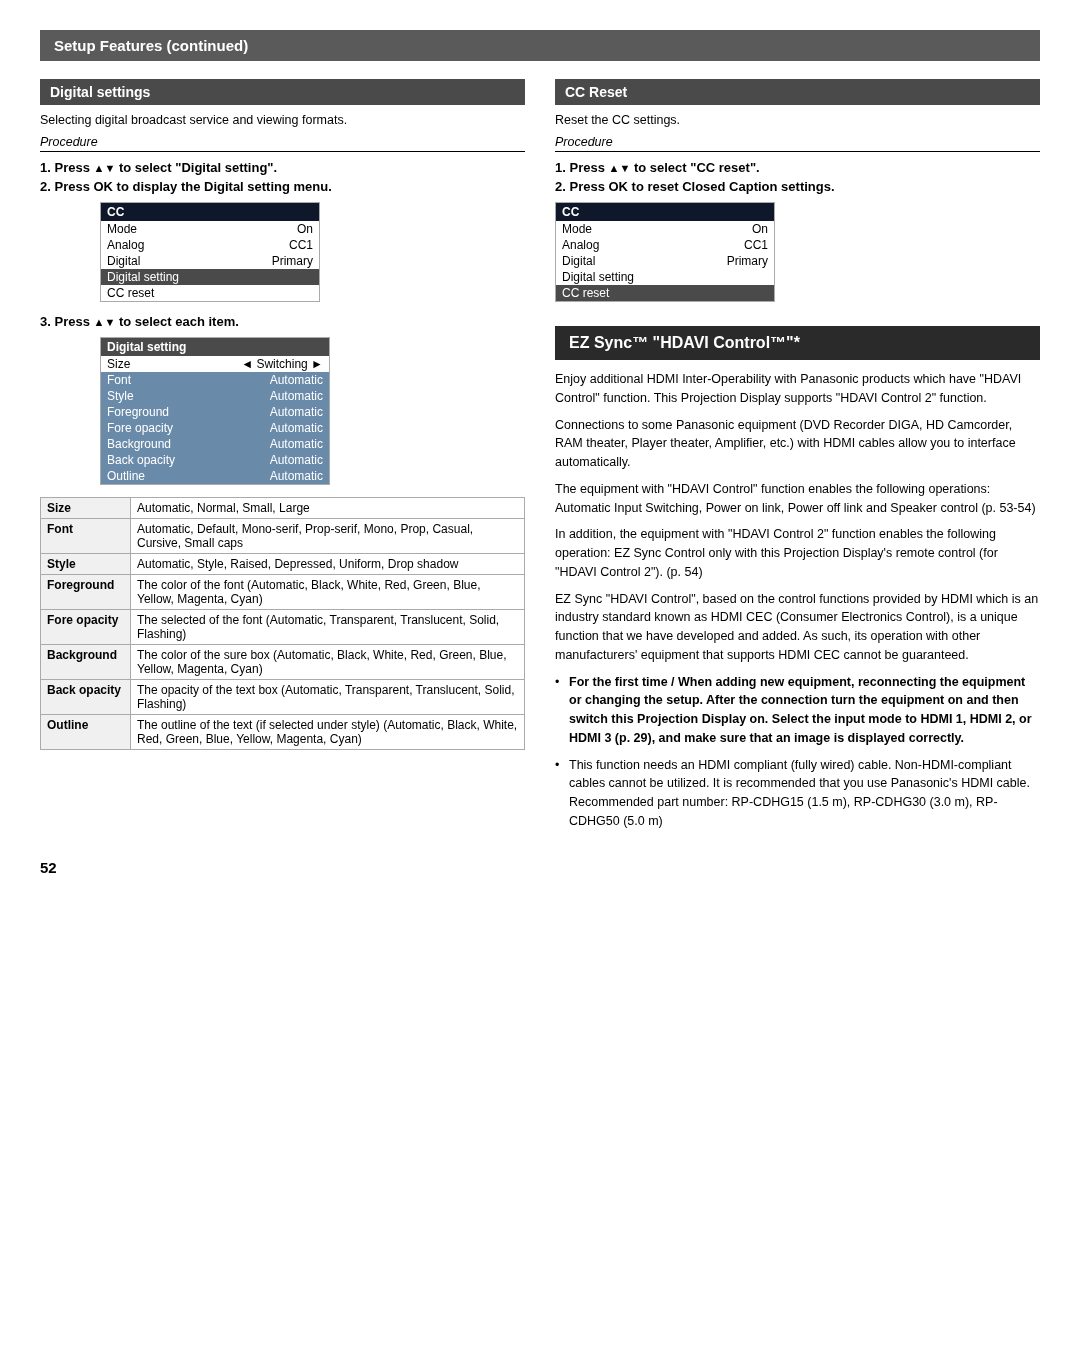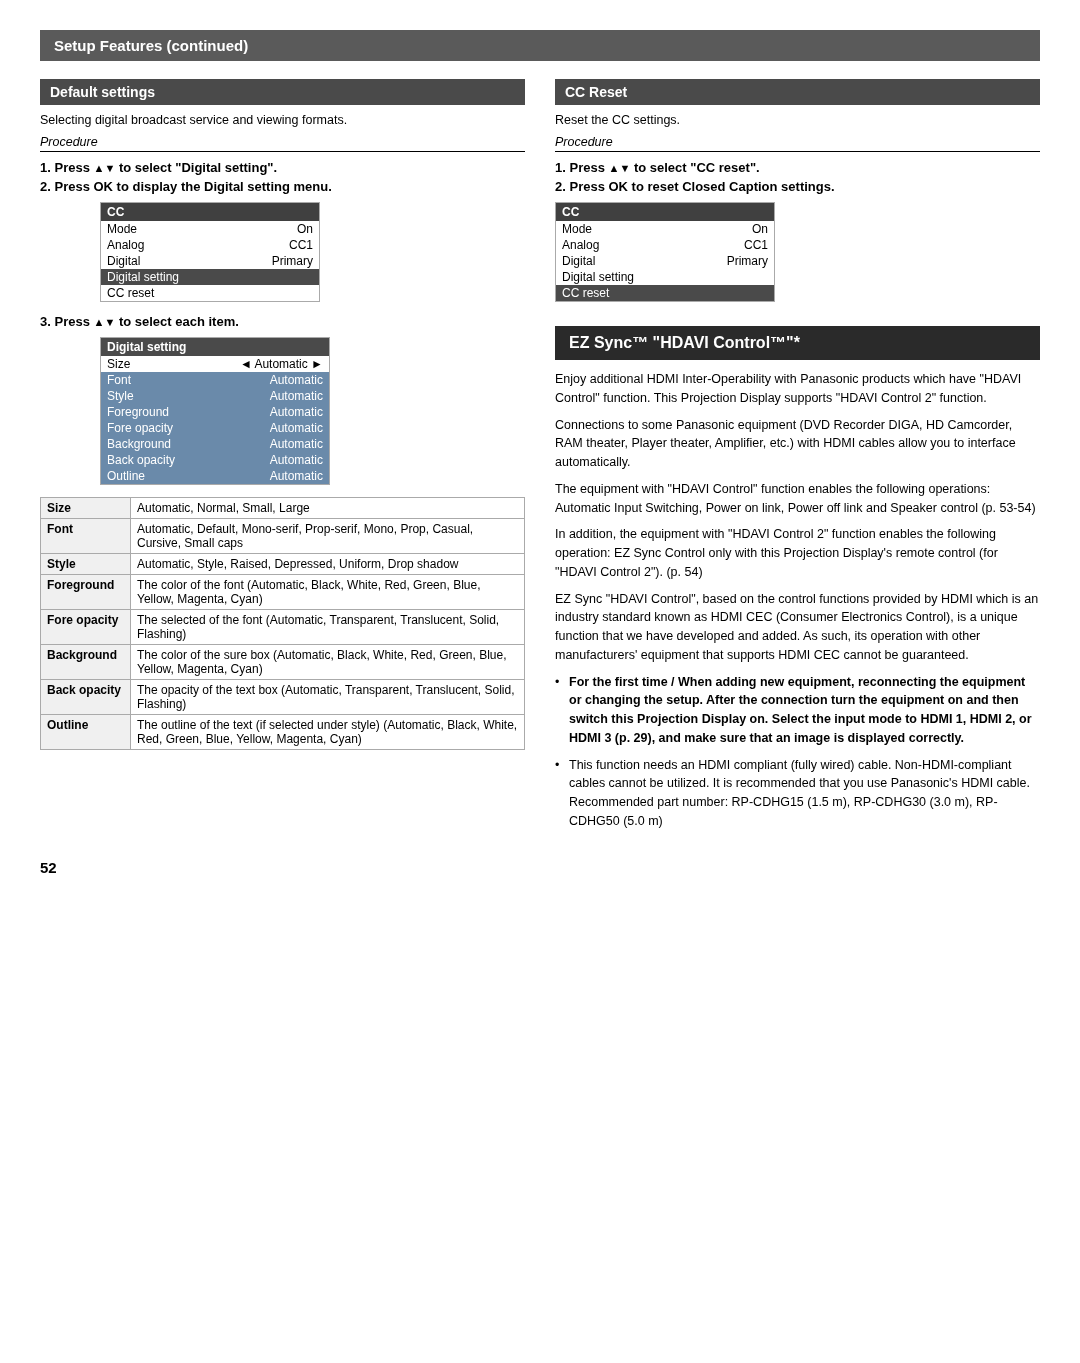--- a/index.html
+++ b/index.html
@@ -77,21 +77,21 @@
 
     
     .menu-box {
       border: 1px solid #aaa;
       width: 220px;
       margin: 8px 0 12px 60px;
       font-size: 12px;
     }
 
     .menu-box .menu-title {
-      background: #404040;
+      background: #0f172a;
       color: white;
       padding: 2px 6px;
       font-weight: bold;
     }
 
     .menu-box .menu-row {
       display: flex;
       justify-content: space-between;
       padding: 1px 6px;
       font-size: 12px;
@@ -210,21 +210,21 @@
 <div class="page-header">
   <span>Setup Features (continued)</span>
 </div>
 
 <div class="two-col">
 
   <div class="col-left">
 
     <div>
       <div class="section-header">
-        <span>Default settings</span>
+        <span>Digital settings</span>
       </div>
       <div class="section-desc">
         <span>Selecting digital broadcast service and viewing formats.</span>
       </div>
       <div class="procedure-label">
         <span>Procedure</span>
       </div>
 
       <ol class="steps">
         <li><span class="step-num">1.</span> Press <span class="inline-arrows">▲▼</span> to select "Digital setting".</li>
@@ -256,21 +256,21 @@
       </div>
 
       <ol class="steps" style="margin-top:8px;">
         <li><span class="step-num">3.</span> Press <span class="inline-arrows">▲▼</span> to select each item.</li>
       </ol>
 
       <div class="digital-menu-box">
         <div class="menu-title">Digital setting</div>
         <div class="menu-row">
           <span>Size</span>
-          <span>◄ Automatic ►</span>
+          <span>◄ Switching ►</span>
         </div>
         <div class="menu-row highlight">
           <span>Font</span>
             <span>Automatic</span>
         </div>
         <div class="menu-row highlight">
           <span>Style</span>
             <span>Automatic</span>
         </div>
         <div class="menu-row highlight">

